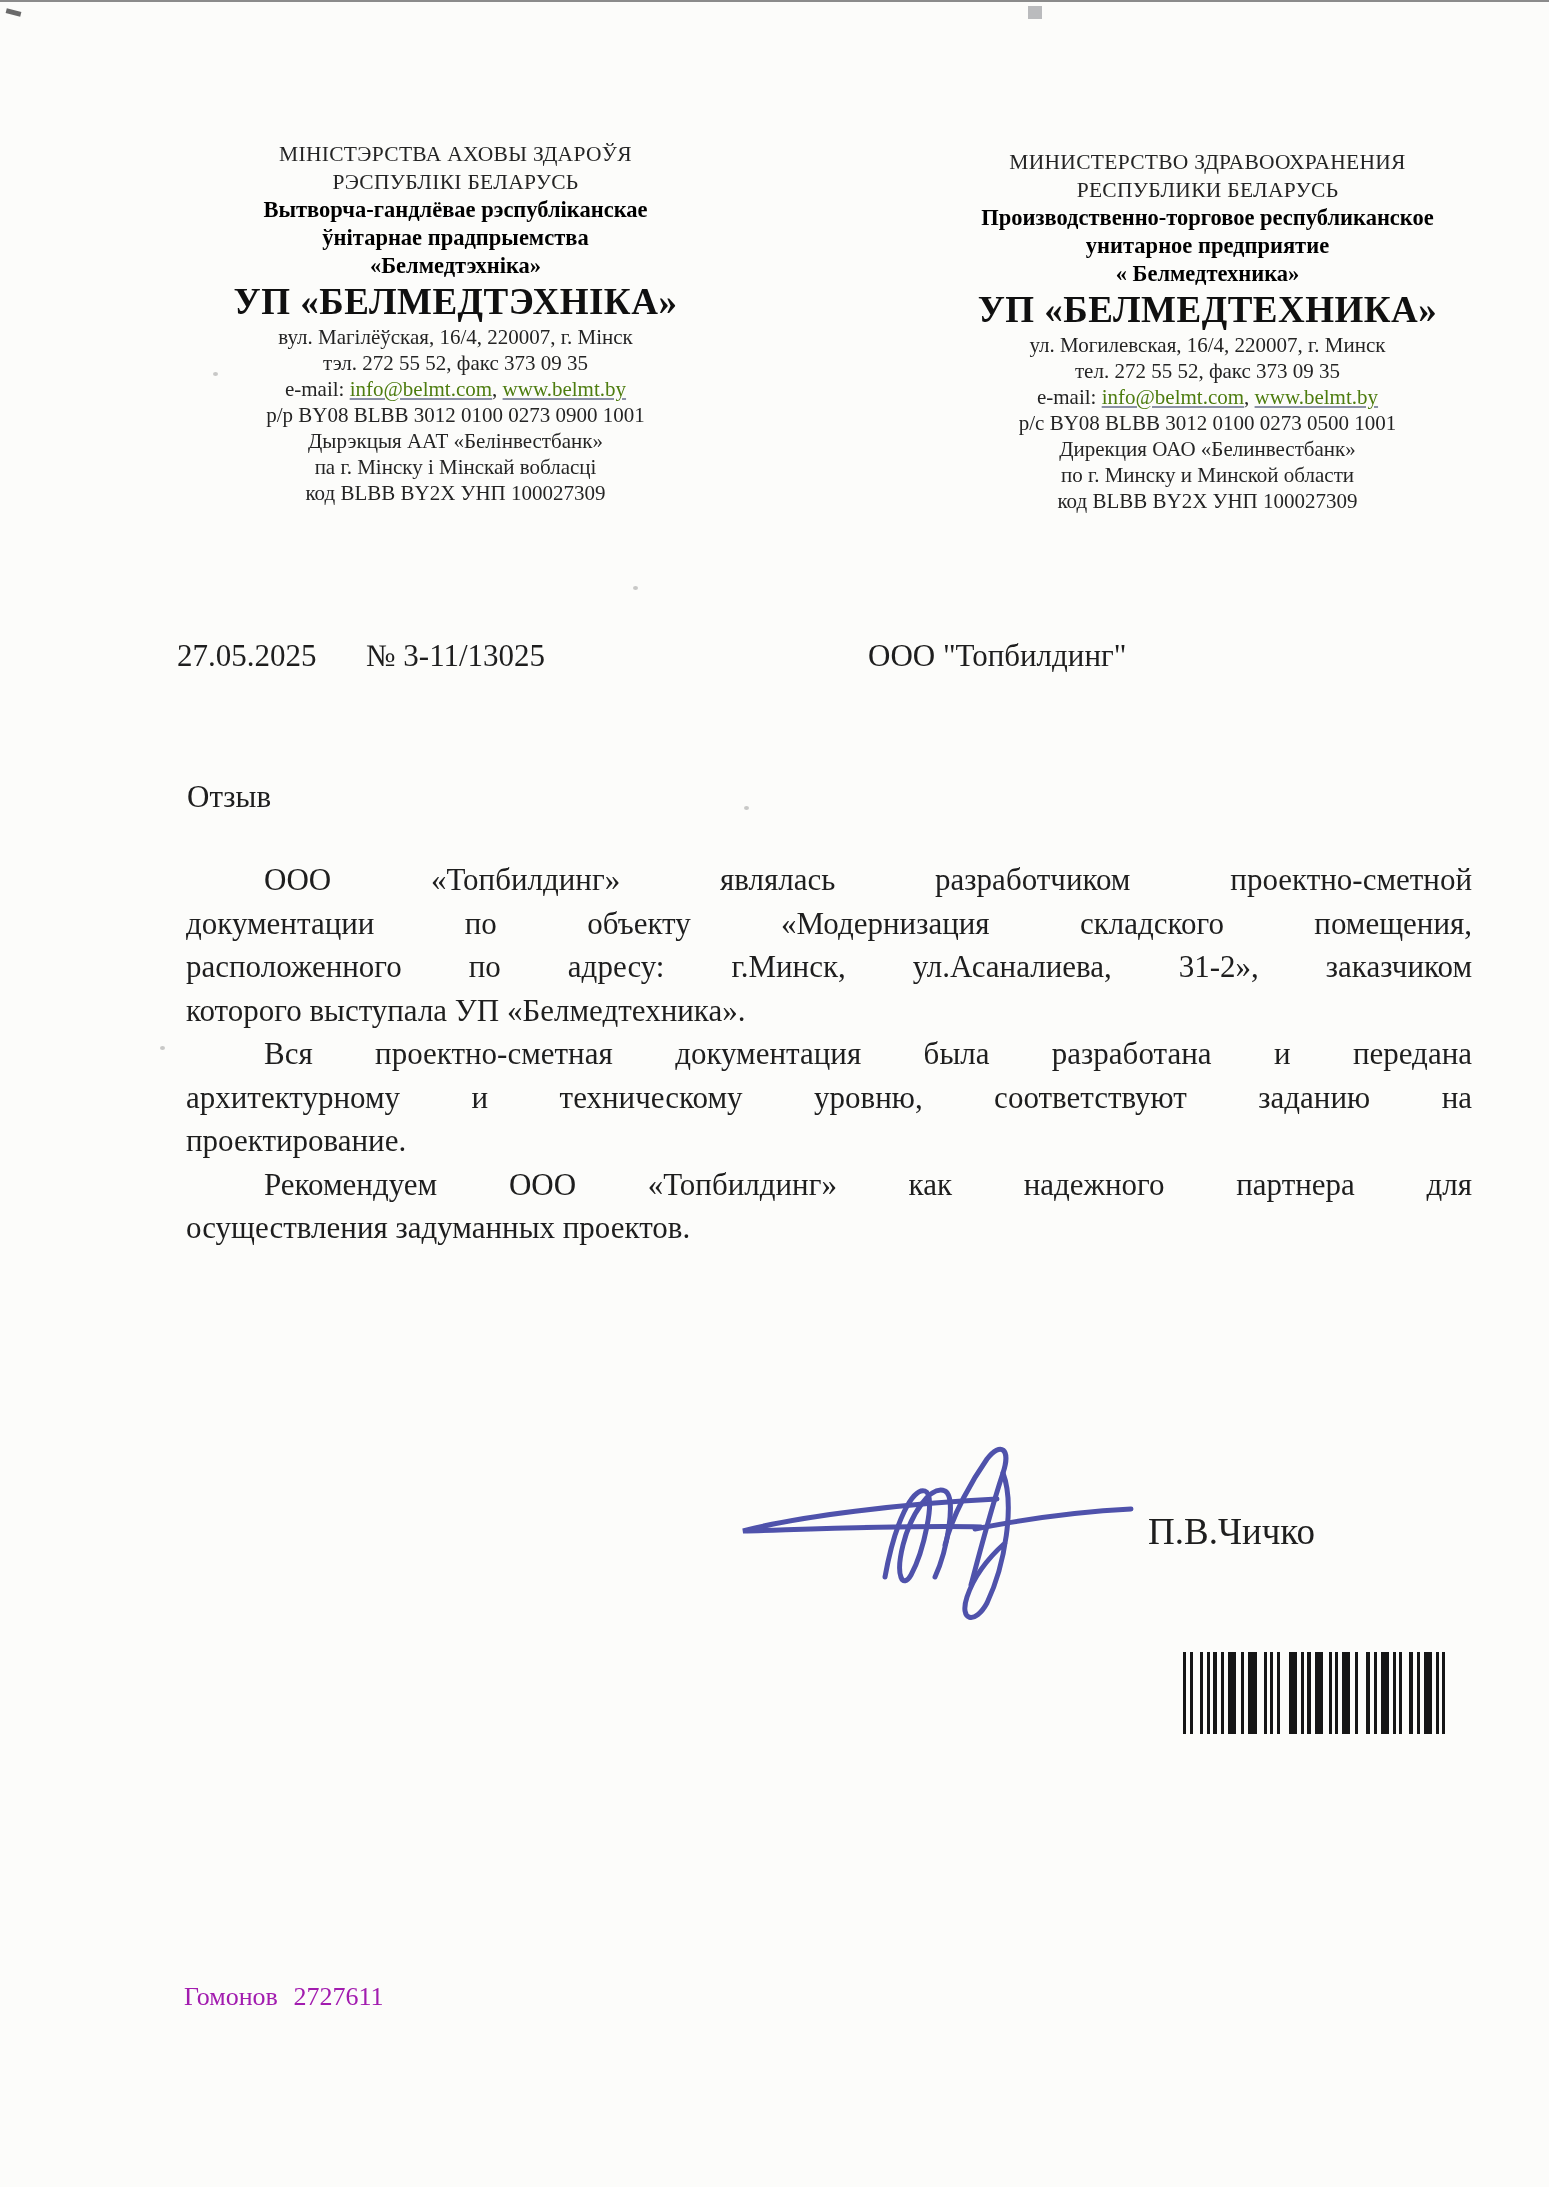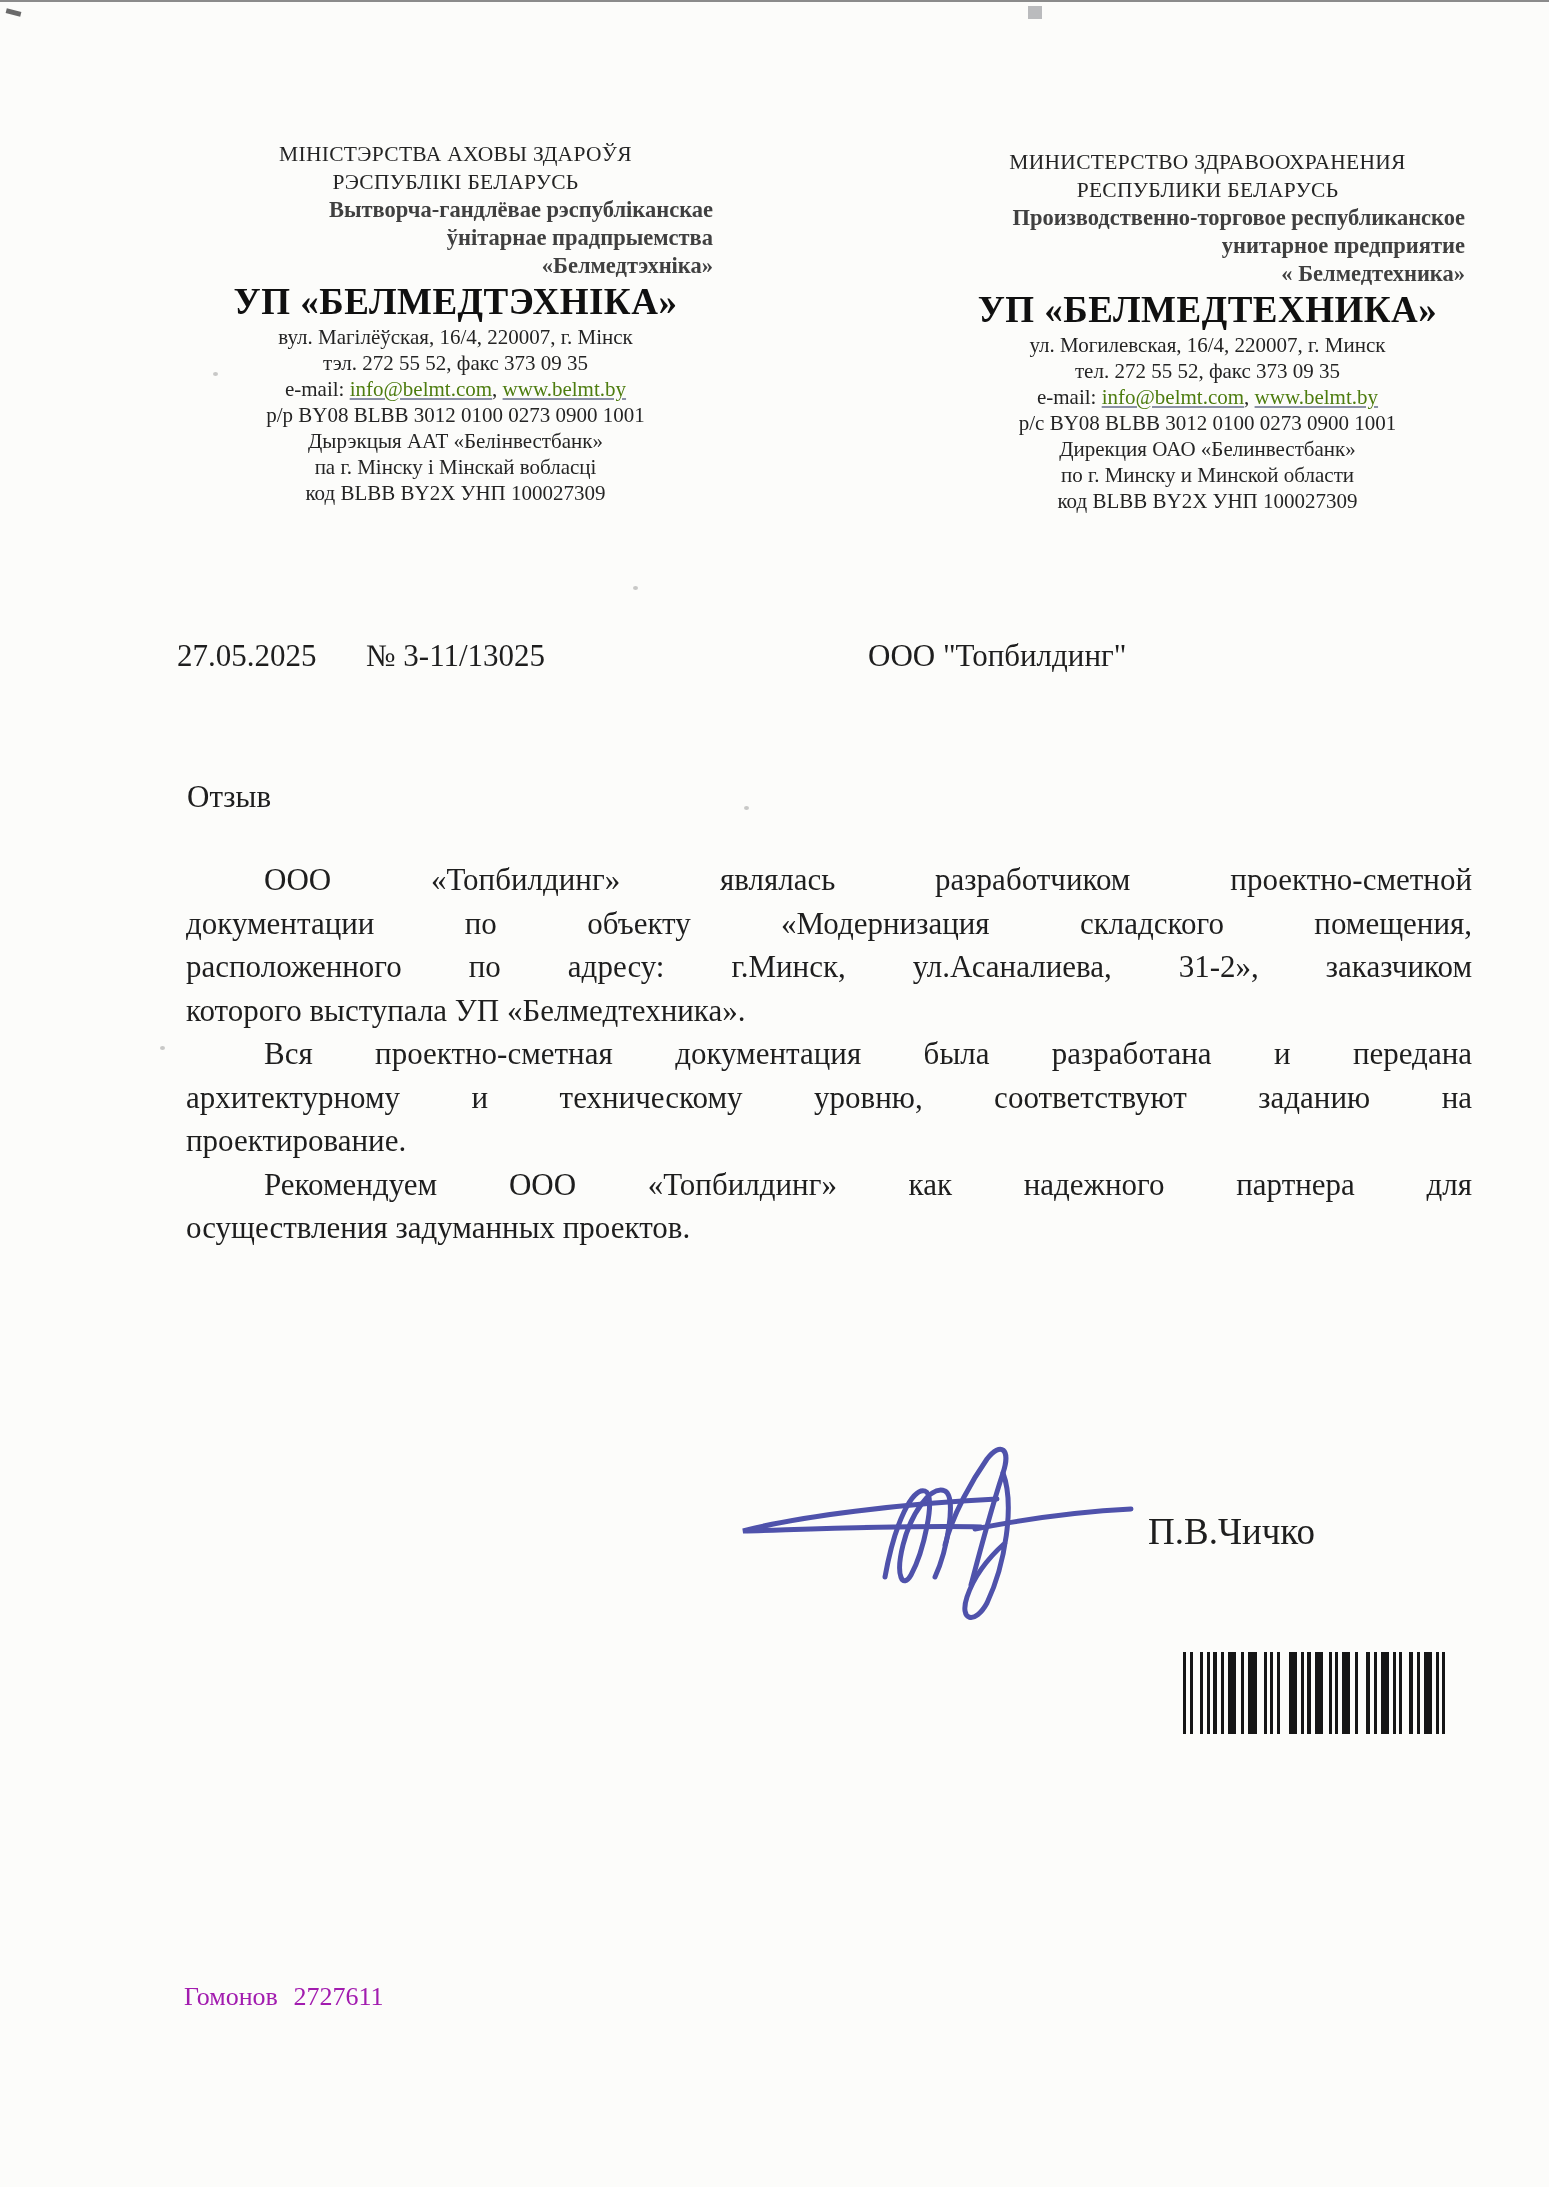--- a/index.html
+++ b/index.html
@@ -13,21 +13,21 @@
   .scan-topline { position:absolute; top:0; left:0; width:100%; height:2px; background:#5b5b5b; opacity:.7; }
   .scan-tick { position:absolute; left:6px; top:10px; width:15px; height:5px; background:#3a3a3a; opacity:.75; transform:rotate(14deg); }
   .scan-square { position:absolute; left:1028px; top:6px; width:14px; height:13px; background:#babbbd; }
   .speck { position:absolute; width:5px; height:4px; border-radius:50%; background:#7a7a7a; opacity:.4; }
 
   
   .hdr-col { position:absolute; text-align:center; }
   .hdr-left  { left:198px; top:140px; width:515px; }
   .hdr-right { left:950px; top:148px; width:515px; }
   .hl  { font-size:21.5px; line-height:28px; letter-spacing:.3px; color:#242424; }
-  .hb  { font-weight:bold; font-size:22.5px; line-height:28px; color:#404040;text-align:right; }
+  .hb  { font-weight:bold; font-size:22.5px; line-height:28px; color:#000000; }
   .hco { font-weight:bold; font-size:37px; line-height:44px; letter-spacing:.5px; white-space:nowrap; color:#101010; }
   .hc  { font-size:21px; line-height:26px; color:#242424; }
   .hlink { color:#4d7c0f; text-decoration:underline; text-decoration-color:#8a90a5; }
 
   
   .ref { position:absolute; top:638px; left:0; width:100%; height:44px; font-size:31px; }
   .ref span { position:absolute; white-space:nowrap; }
   .ref .date { left:177px; }
   .ref .num  { left:330px;margin-left:36px; }
   .ref .rcp  { left:868px; }
@@ -84,21 +84,21 @@
   <div class="hdr-col hdr-right">
     <div class="hl">МИНИСТЕРСТВО ЗДРАВООХРАНЕНИЯ</div>
     <div class="hl">РЕСПУБЛИКИ БЕЛАРУСЬ</div>
     <div class="hb">Производственно-торговое республиканское</div>
     <div class="hb">унитарное предприятие</div>
     <div class="hb">« Белмедтехника»</div>
     <div class="hco">УП «БЕЛМЕДТЕХНИКА»</div>
     <div class="hc">ул. Могилевская, 16/4, 220007, г. Минск</div>
     <div class="hc">тел. 272 55 52, факс 373 09 35</div>
     <div class="hc"><span>e-mail: </span><span class="hlink">info@belmt.com</span><span>, </span><span class="hlink">www.belmt.by</span></div>
-    <div class="hc">р/с BY08 BLBB 3012 0100 0273 0900 1001</div>
+    <div class="hc">р/с BY08 BLBB 3012 0100 0273 0500 1001</div>
     <div class="hc">Дирекция ОАО «Белинвестбанк»</div>
     <div class="hc">по г. Минску и Минской области</div>
     <div class="hc">код BLBB BY2X УНП 100027309</div>
   </div>
 
   <div class="ref">
     <span class="date">27.05.2025</span>
     <span class="num">№ 3-11/13025</span>
     <span class="rcp">ООО "Топбилдинг"</span>
   </div>

